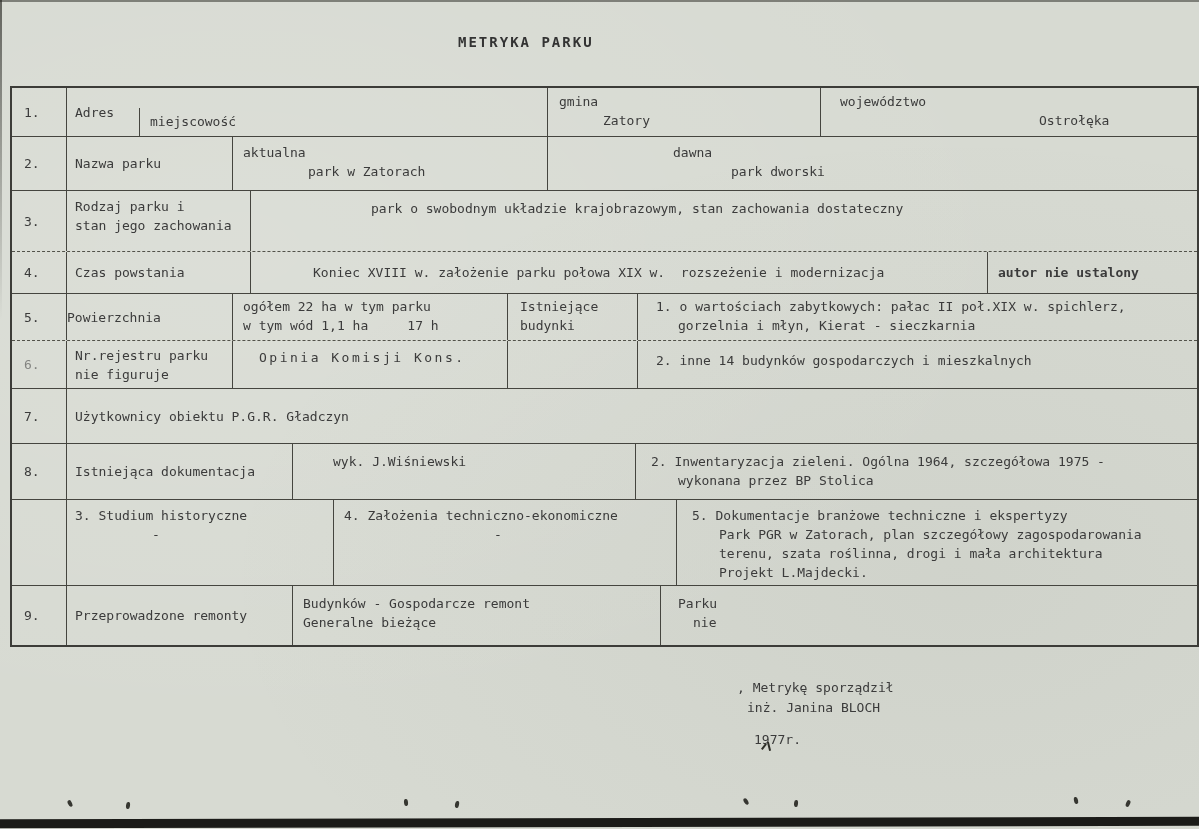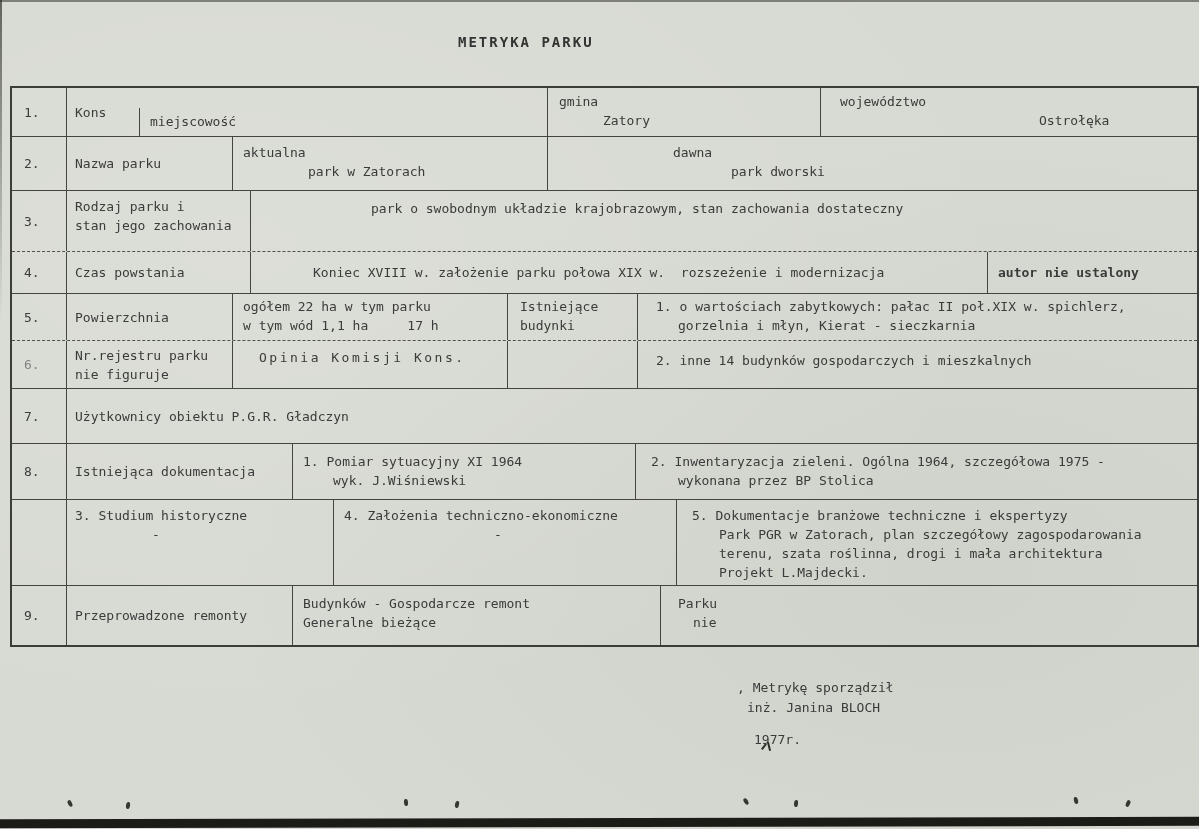--- a/index.html
+++ b/index.html
@@ -73,21 +73,21 @@
   <div class="top-edge"></div>
   <div class="left-edge"></div>
 
   <div class="title">METRYKA PARKU</div>
 
   <div class="tbl">
 
     <div class="row first" style="height:48px;">
       <div class="cell nb num">1.</div>
       <div class="cell vcenter" style="flex:0 0 73px;padding-left:8px;">
-        <span class="t">Kons</span>
+        <span class="t">Adres</span>
       </div>
       <div class="cell" style="flex:0 0 408px;padding-top:4px;margin-top:20px;">
         <span class="t" style="padding-left:10px;">miejscowość</span>
         <span class="t" style="padding-left:100px;">ZATORY</span>
       </div>
       <div class="cell" style="flex:0 0 273px;padding-top:4px;">
         <span class="t" style="padding-left:11px;">gmina</span>
         <span class="t" style="padding-left:55px;">Zatory</span>
       </div>
       <div class="cell grow" style="padding-top:4px;">
@@ -130,21 +130,21 @@
       <div class="cell vcenter" style="flex:0 0 737px;padding-left:62px;">
         <span class="t">Koniec XVIII w. założenie parku połowa XIX w.  rozszeżenie i modernizacja</span>
       </div>
       <div class="cell grow vcenter" style="padding-left:10px;font-weight:bold;">
         <span class="t">autor nie ustalony</span>
       </div>
     </div>
 
     <div class="row" style="height:47px;">
       <div class="cell nb num">5.</div>
-      <div class="cell vcenter" style="flex:0 0 166px;padding-left:8px;">
+      <div class="cell vcenter" style="flex:0 0 166px;">
         <span class="t">Powierzchnia</span>
       </div>
       <div class="cell" style="flex:0 0 275px;padding:3px 0 0 10px;">
         <span class="t">ogółem 22 ha w tym parku</span>
         <span class="t">w tym wód 1,1 ha     17 h</span>
       </div>
       <div class="cell" style="flex:0 0 130px;padding:3px 0 0 12px;">
         <span class="t">Istniejące</span>
         <span class="t">budynki</span>
       </div>
@@ -175,21 +175,20 @@
         <span class="t">Użytkownicy obiektu P.G.R. Gładczyn</span>
       </div>
     </div>
 
     <div class="row" style="height:56px;">
       <div class="cell nb num">8.</div>
       <div class="cell vcenter" style="flex:0 0 226px;padding-left:8px;">
         <span class="t">Istniejąca dokumentacja</span>
       </div>
       <div class="cell" style="flex:0 0 343px;padding-top:8px;">
-        <span class="t" style="padding-left:10px;">1. Pomiar sytuacyjny XI 1964</span>
         <span class="t" style="padding-left:40px;">wyk. J.Wiśniewski</span>
       </div>
       <div class="cell grow" style="padding-top:8px;">
         <span class="t" style="padding-left:15px;">2. Inwentaryzacja zieleni. Ogólna 1964, szczegółowa 1975 -</span>
         <span class="t" style="padding-left:42px;">wykonana przez BP Stolica</span>
       </div>
     </div>
 
     <div class="row" style="height:86px;">
       <div class="cell nb num"></div>

